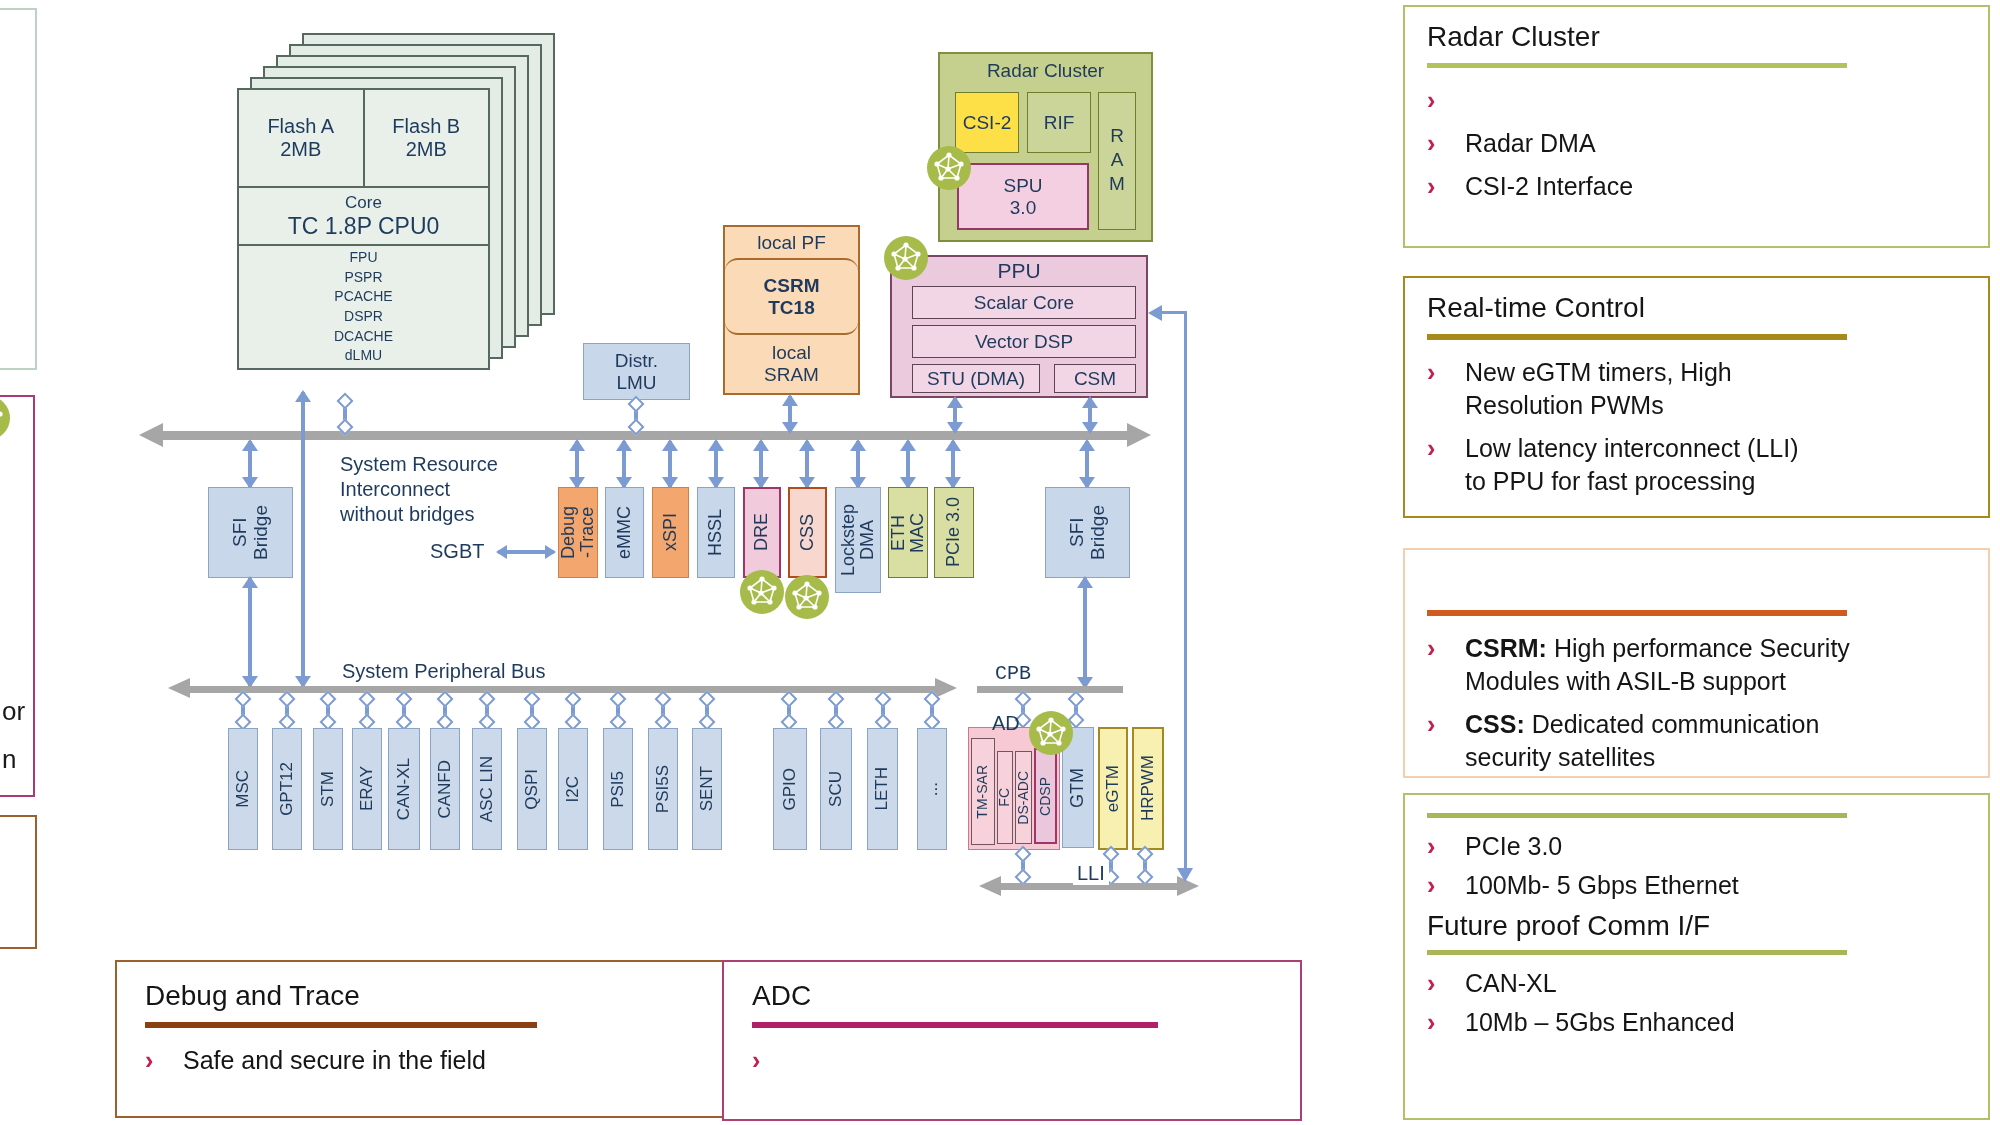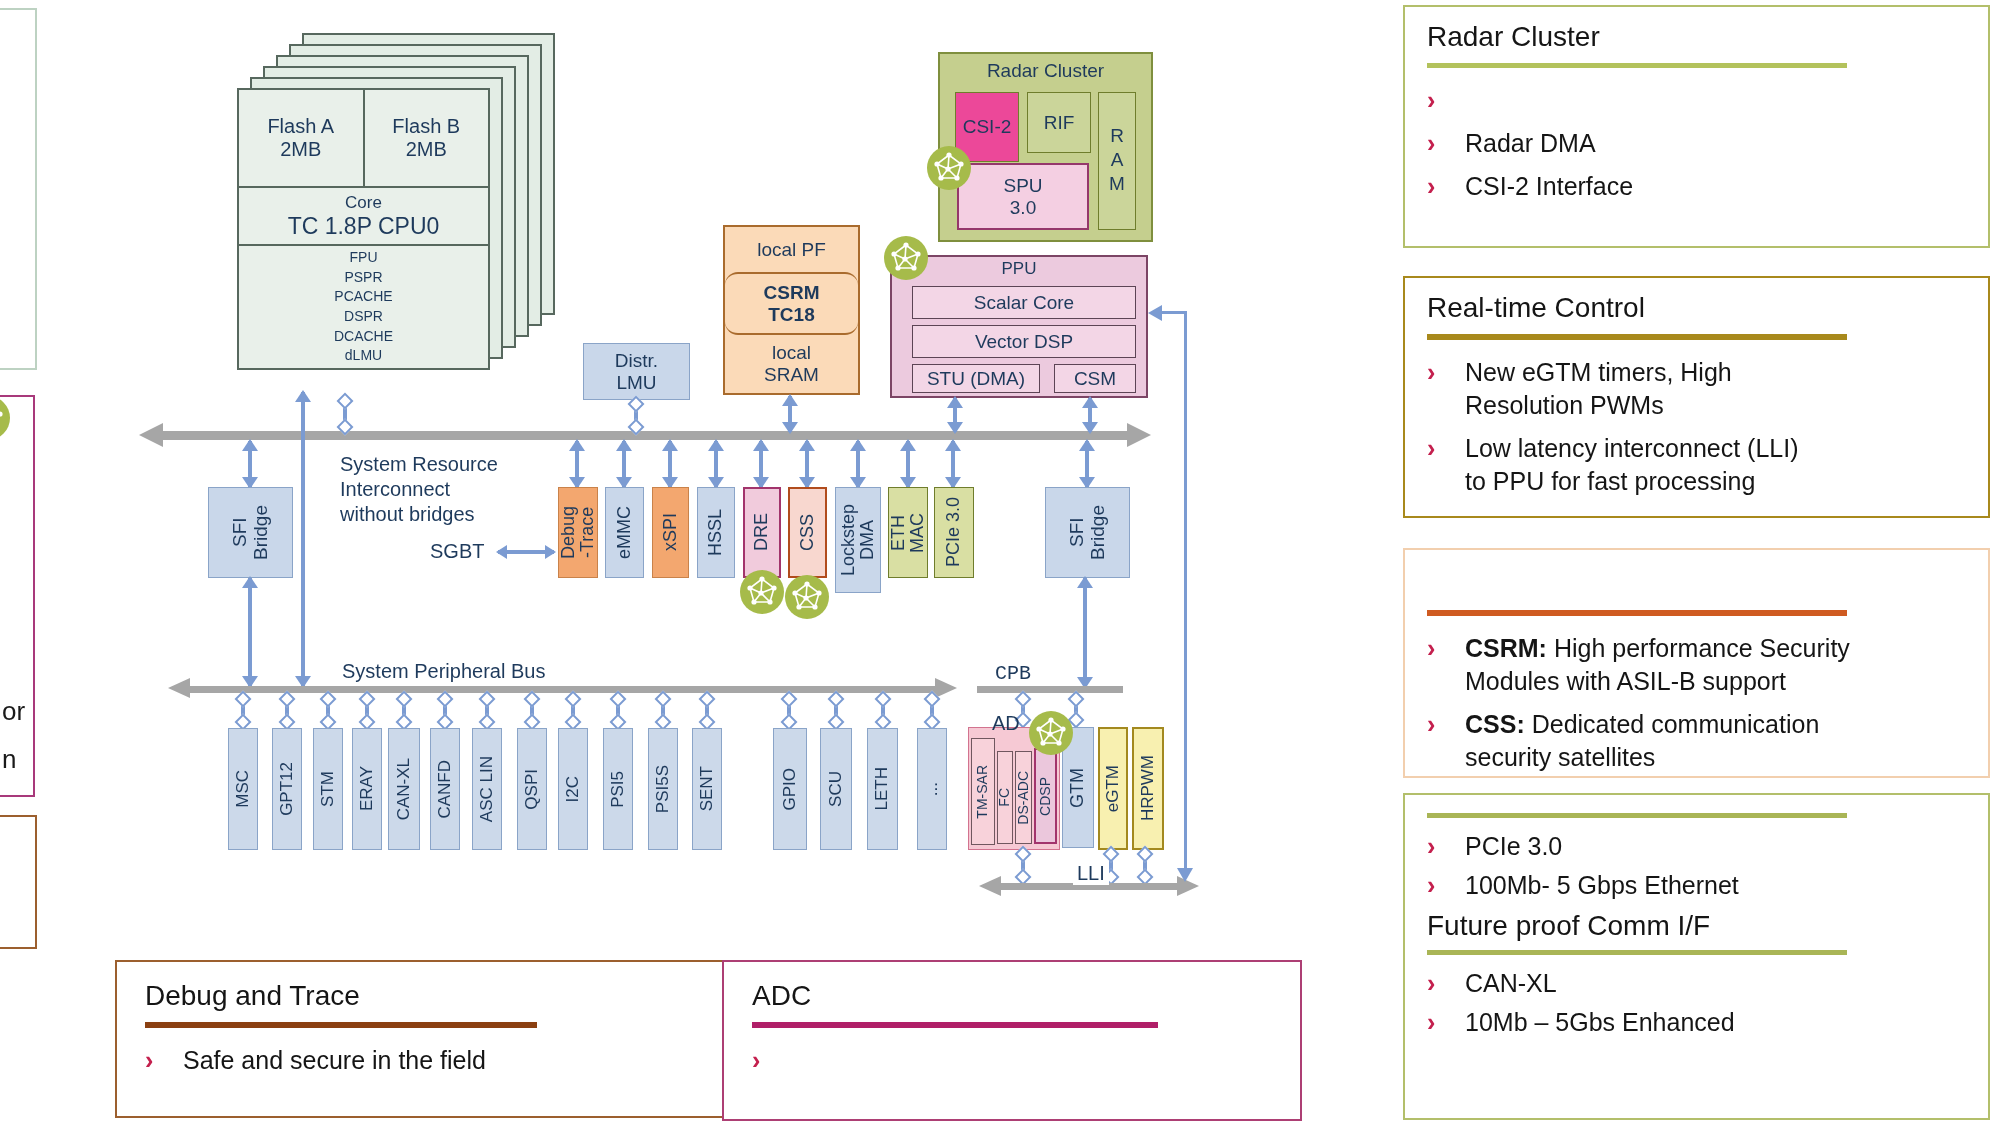--- a/index.html
+++ b/index.html
@@ -93,21 +93,21 @@
 PSPR
 PCACHE
 DSPR
 DCACHE
 dLMU</div>
   </div>
 
   <div class="abs" style="left:938px;top:52px;width:215px;height:190px;background:#c5cf8e;border:2px solid #7f8f3e;box-sizing:border-box;">
     <div class="lbl" style="left:0;right:0;top:6px;text-align:center;font-size:19px;position:absolute;">Radar Cluster</div>
   </div>
-  <div class="box" style="left:955px;top:92px;width:64px;height:70px;background:#ec4899;border:1.5px solid #6f7d2c;font-size:19px;text-align:right;">
+  <div class="box" style="left:955px;top:92px;width:64px;height:61px;background:#fde047;border:1.5px solid #6f7d2c;font-size:19px;text-align:right;">
     <span>CSI-2</span></div>
   <div class="box" style="left:1027px;top:92px;width:64px;height:61px;background:#cbd59a;border:1.5px solid #6f7d2c;font-size:19px;">
     <span>RIF</span></div>
   <div class="box" style="left:1098px;top:92px;width:38px;height:138px;background:#cbd59a;border:1.5px solid #6f7d2c;font-size:19px;">
     <span class="vupright">RAM</span></div>
   <div class="box" style="left:957px;top:163px;width:132px;height:67px;background:#f4cfe2;border:2px solid #95376b;font-size:19px;">
     <span>SPU
 3.0</span></div>
   <div class="mesh-icon" style="left:926px;top:145px;"><svg viewBox="0 0 46 46" width="46" height="46">
         <circle cx="23" cy="23" r="22" fill="#a6bb4a"></circle>
@@ -119,29 +119,29 @@
           <circle cx="23" cy="10" r="2.6"></circle>
           <circle cx="11" cy="19" r="2.6"></circle>
           <circle cx="35" cy="19" r="2.6"></circle>
           <circle cx="15" cy="33" r="2.6"></circle>
           <circle cx="31" cy="33" r="2.6"></circle>
           <circle cx="22" cy="24" r="2.6"></circle>
         </g>
       </svg></div>
 
   <div class="abs" style="left:723px;top:225px;width:137px;height:170px;background:#fbdab8;border:2px solid #a96b2d;box-sizing:border-box;display:flex;flex-direction:column;">
-    <div class="box" style="position:static;height:45px;flex:0 0 auto;font-size:19px;">local PF</div>
+    <div class="box" style="position:static;height:31px;flex:0 0 auto;font-size:19px;">local PF</div>
     <div class="box" style="position:static;flex:1;border-top:2px solid #a96b2d;border-bottom:2px solid #a96b2d;font-size:19px;font-weight:bold;border-radius:13px;">CSRM
 TC18</div>
     <div class="box" style="position:static;height:58px;flex:0 0 auto;font-size:19px;">local
 SRAM</div>
   </div>
 
   <div class="abs" style="left:890px;top:255px;width:258px;height:143px;background:#eccade;border:2px solid #7c4565;box-sizing:border-box;">
-    <div class="lbl" style="position:absolute;left:0;right:0;top:2px;text-align:center;font-size:17px;">PPU</div>
+    <div class="lbl" style="position:absolute;left:0;right:0;top:2px;text-align:center;font-size:21px;">PPU</div>
   </div>
   <div class="box" style="left:912px;top:286px;width:224px;height:33px;background:#f3d6e6;border:1.5px solid #5c4455;font-size:19px;">
     <span>Scalar Core</span></div>
   <div class="box" style="left:912px;top:325px;width:224px;height:33px;background:#f3d6e6;border:1.5px solid #5c4455;font-size:19px;">
     <span>Vector DSP</span></div>
   <div class="box" style="left:912px;top:364px;width:128px;height:29px;background:#f3d6e6;border:1.5px solid #5c4455;font-size:19px;">
     <span>STU (DMA)</span></div>
   <div class="box" style="left:1054px;top:364px;width:82px;height:29px;background:#f3d6e6;border:1.5px solid #5c4455;font-size:19px;">
     <span>CSM</span></div>
   <div class="mesh-icon" style="left:883px;top:235px;"><svg viewBox="0 0 46 46" width="46" height="46">

